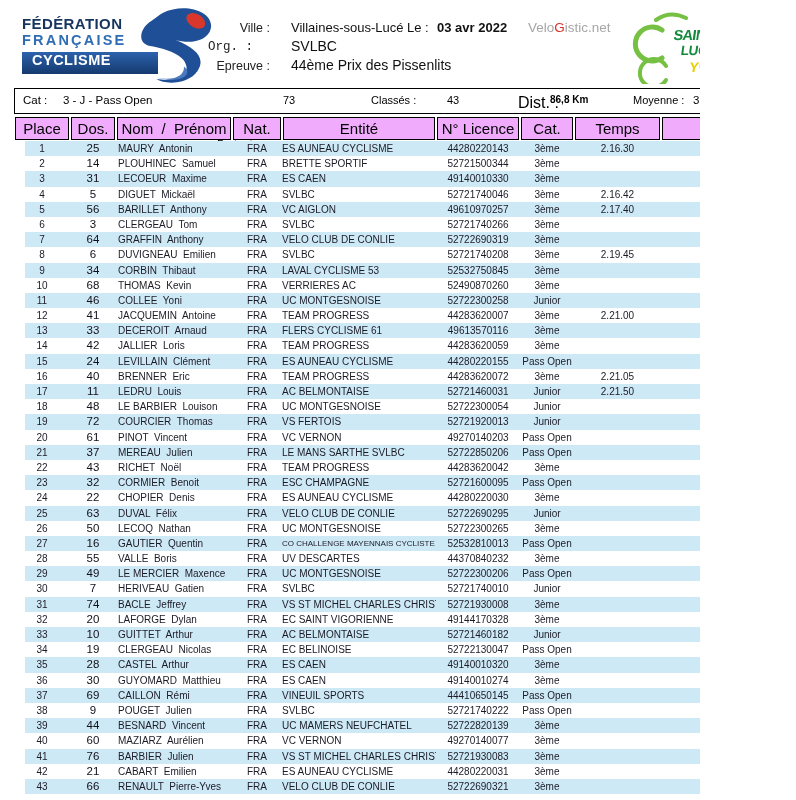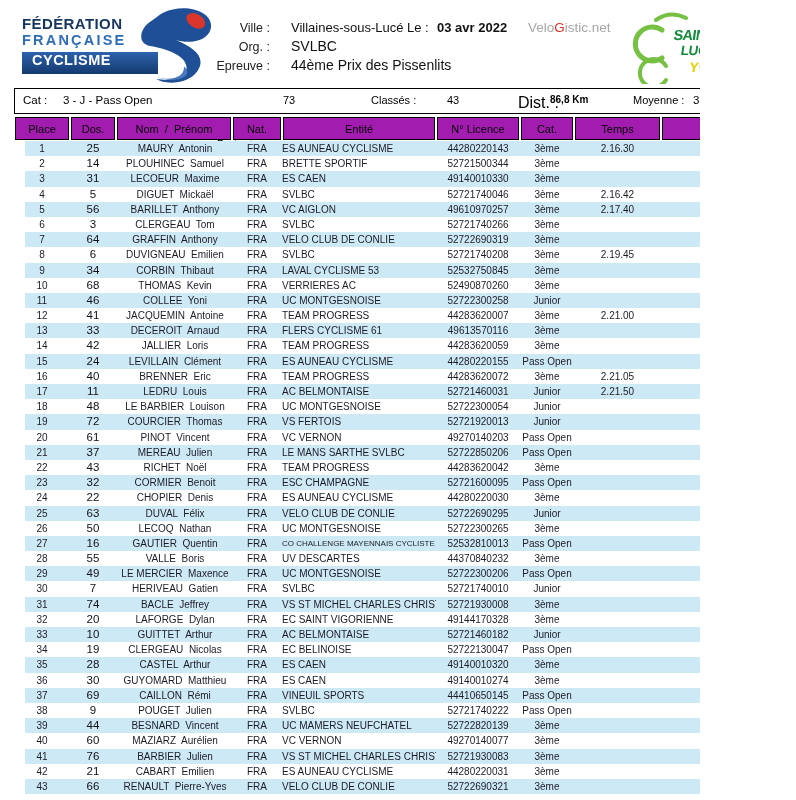--- a/index.html
+++ b/index.html
@@ -41,31 +41,31 @@
   
   .info-bar{position:absolute;left:14px;top:88px;width:765px;height:24px;
             border:1.6px solid #000;background:#fff;}
   .ib{position:absolute;top:5px;font-size:11px;color:#000;white-space:nowrap;}
 
   
   .tbl{position:absolute;left:14px;top:117px;width:768px;}
   .tgrid{display:grid;grid-template-columns:56px 46px 116px 50px 154px 84px 54px 87px 117px;}
   .thead .hc{padding:0 1px;height:23px;}
   .thead .hc>span{display:flex;width:100%;height:100%;align-items:center;justify-content:center;
-                  border:1.4px solid #000;font-size:11px;color:#000;box-sizing:border-box;background:#a21caf;
+                  border:1.4px solid #000;font-size:15px;color:#000;box-sizing:border-box;background:#f0abfc;
                   white-space:pre;}
   .tbody{margin-top:1px;}
   .trow{height:15.2px;line-height:15.2px;}
   .trow.stripe{background:linear-gradient(to right,transparent 0 11px,var(--stripe) 11px calc(100% - 16px),transparent calc(100% - 16px));}
   .cell{font-size:10px;color:#1b1b26;overflow:hidden;white-space:nowrap;}
   .center{text-align:center;}
   .left{text-align:left;}
   .pre{white-space:pre;}
   .dos{font-size:11.5px;color:#101018;}
-  .name{padding-left:2px;text-align:center;}
+  .name{padding-left:2px;}
   .fit{font-size:8px;}
 </style>
 </head>
 <body>
 
 <div class="page">
 
   <div class="top">
 
     <div class="ffc-logo">
@@ -83,21 +83,21 @@
         <ellipse cx="80" cy="20" rx="13" ry="8.5" transform="rotate(32 80 20)" fill="#d9372b"></ellipse>
       </svg>
     </div>
 
     <span class="hlabel" style="left:175px;top:21px;">Ville :</span>
     <span class="hvalue" style="left:291px;top:20px;">Villaines-sous-Lucé</span>
     <span class="hvalue" style="left:407px;top:20px;">Le :</span>
     <span class="hvalue bolder" style="left:437px;top:20px;">03 avr 2022</span>
     <span class="watermark"><span>Velo</span><span class="g">G</span><span>istic.net</span></span>
 
-    <span class="hlabel" style="left:175px;top:40px;">Org. :</span>
+    <span class="hlabel" style="left:158px;top:40px;font-family:Liberation Mono, monospace;">Org. :</span>
     <span class="hvalue big" style="left:291px;top:38px;">SVLBC</span>
 
     <span class="hlabel" style="left:175px;top:59px;">Epreuve :</span>
     <span class="hvalue big" style="left:291px;top:57px;">44ème Prix des Pissenlits</span>
 
     <div class="sv-logo">
       <svg class="sv-swirl" width="70" height="76" viewBox="0 0 70 76">
         <path d="M36 22 A17 17 0 1 0 36 50" fill="none" stroke="#76c043" stroke-width="5" stroke-linecap="round"></path>
         <path d="M30 12 q14 -10 30 -2" fill="none" stroke="#76c043" stroke-width="4" stroke-linecap="round"></path>
         <path d="M40 58 A14 14 0 1 0 40 72" fill="none" stroke="#76c043" stroke-width="4" stroke-linecap="round"></path>

